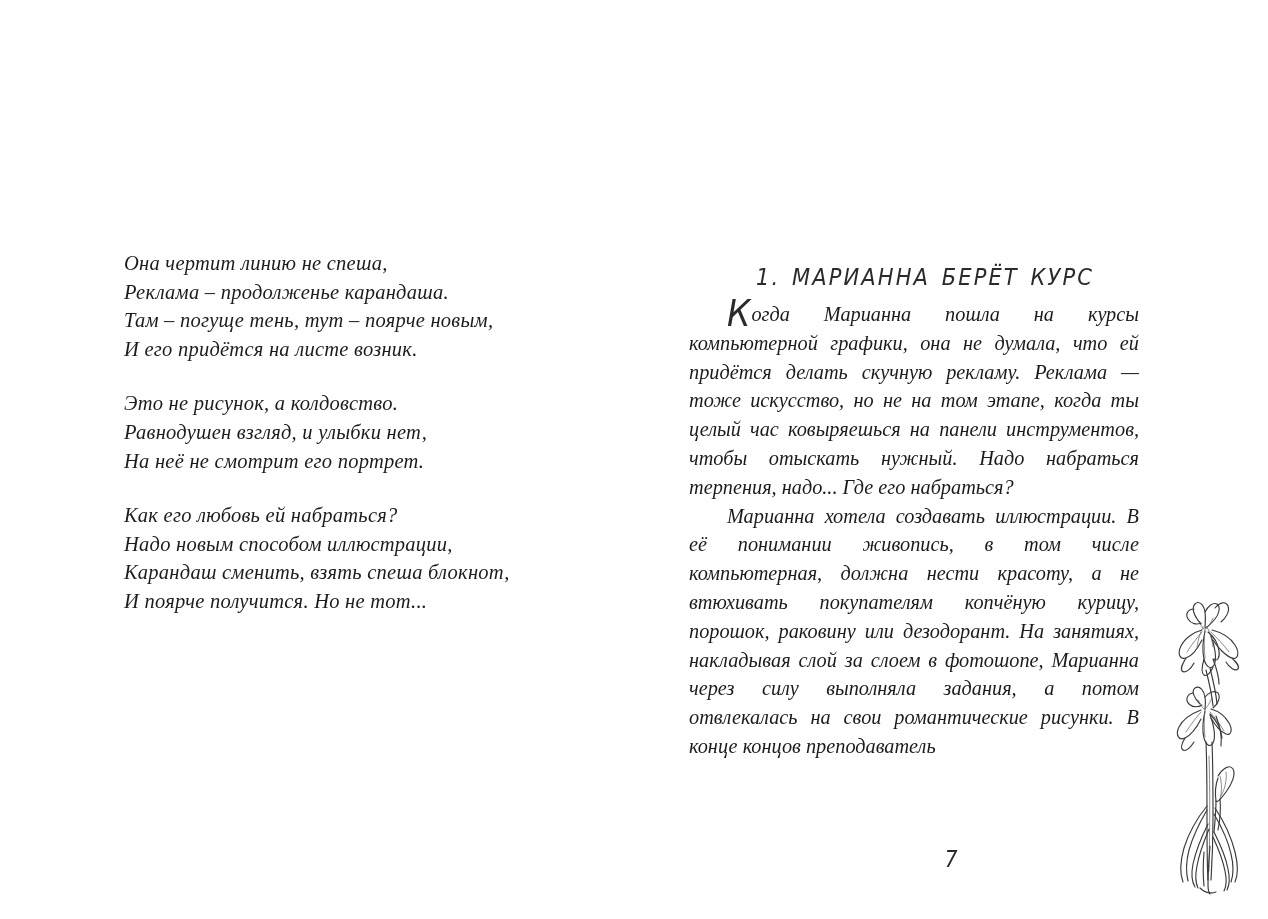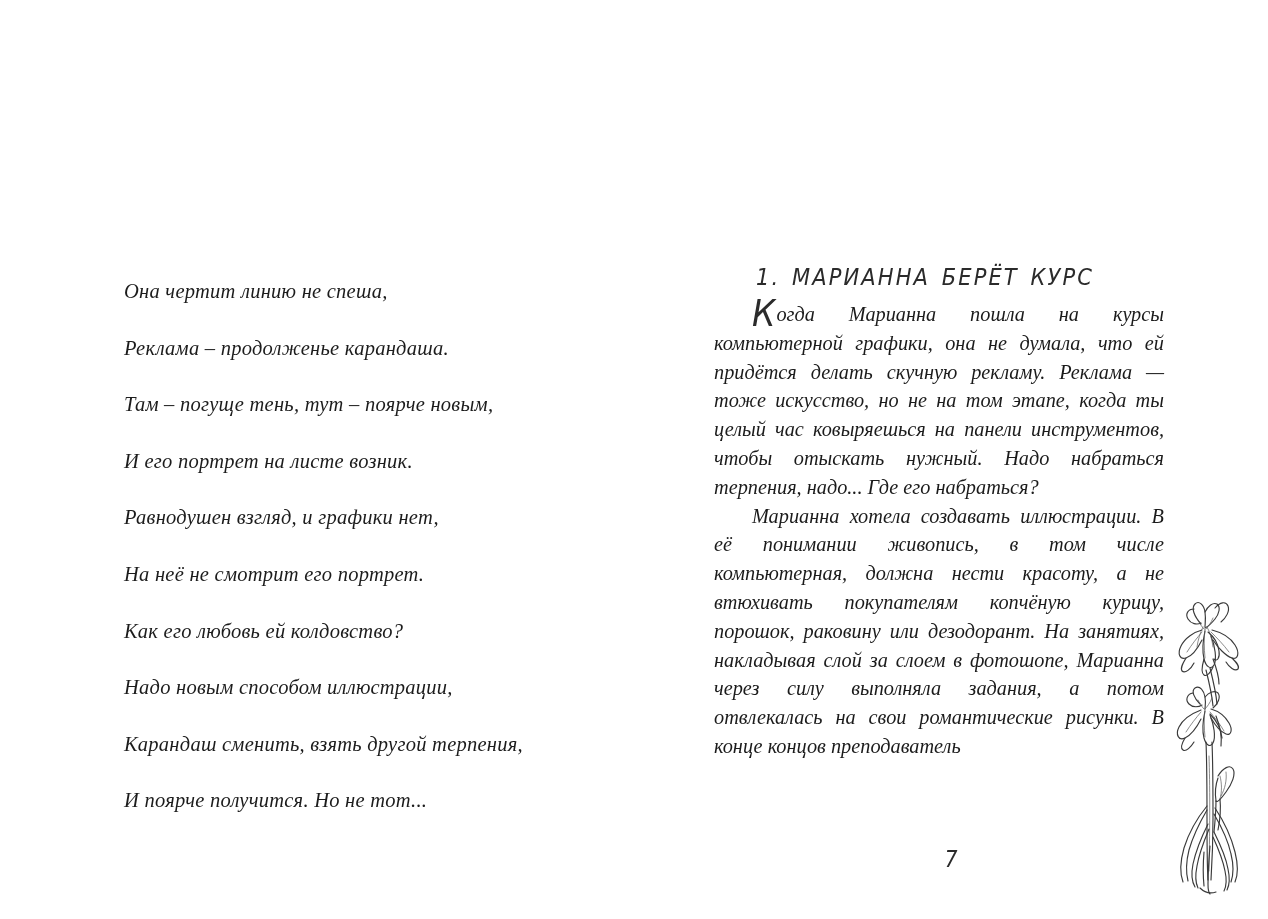--- a/index.html
+++ b/index.html
@@ -46,21 +46,20 @@
   .stanza:last-child { margin-bottom: 0; }
 
   .poem-line {
     font-family: "Liberation Serif", "DejaVu Serif", serif;
     font-style: italic;
     font-size: 20.5px;
     line-height: 28.6px;
     letter-spacing: 0.25px;
     color: #1c1c1c;
     white-space: nowrap;
-    margin-top: 28px;
   }
 
   
   .page-right {
     position: absolute;
     left: 634px;
     top: 0;
     width: 634px;
     height: 919px;
     font-style: italic;
@@ -77,21 +76,21 @@
     font-weight: 400;
     letter-spacing: 2.1px;
     color: #2b2b2b;
     word-spacing: 3px;
     transform: scaleY(1.12);
     transform-origin: center top;
   }
 
   .body-col {
     position: absolute;
-    left: 80px;          
+    left: 55px;          
     top: 300px;
     width: 450px;
   }
 
   .body-par {
     margin: 0;
     padding: 0;
     font-size: 20.3px;
     line-height: 28.8px;
     text-align: justify;
@@ -154,32 +153,33 @@
 
 <div class="spread">
 
   <div class="page-left">
     <div class="poem">
 
       <div class="stanza">
         <div class="poem-line">Она чертит линию не спеша,</div>
         <div class="poem-line">Реклама – продолженье карандаша.</div>
         <div class="poem-line">Там – погуще тень, тут – поярче новым,</div>
-        <div class="poem-line">И его портрет на листе возник.</div>
+        <div class="poem-line">И его придётся на листе возник.</div>
       </div>
 
       <div class="stanza">
-        <div class="poem-line">Равнодушен взгляд, и графики нет,</div>
+        <div class="poem-line">Это не рисунок, а колдовство.</div>
+        <div class="poem-line">Равнодушен взгляд, и улыбки нет,</div>
         <div class="poem-line">На неё не смотрит его портрет.</div>
       </div>
 
       <div class="stanza">
-        <div class="poem-line">Как его любовь ей колдовство?</div>
+        <div class="poem-line">Как его любовь ей набраться?</div>
         <div class="poem-line">Надо новым способом иллюстрации,</div>
-        <div class="poem-line">Карандаш сменить, взять другой терпения,</div>
+        <div class="poem-line">Карандаш сменить, взять спеша блокнот,</div>
         <div class="poem-line">И поярче получится. Но не тот...</div>
       </div>
 
     </div>
   </div>
 
   <div class="page-right">
 
     <h1 class="chapter-heading">1. МАРИАННА БЕРЁТ КУРС</h1>
 

